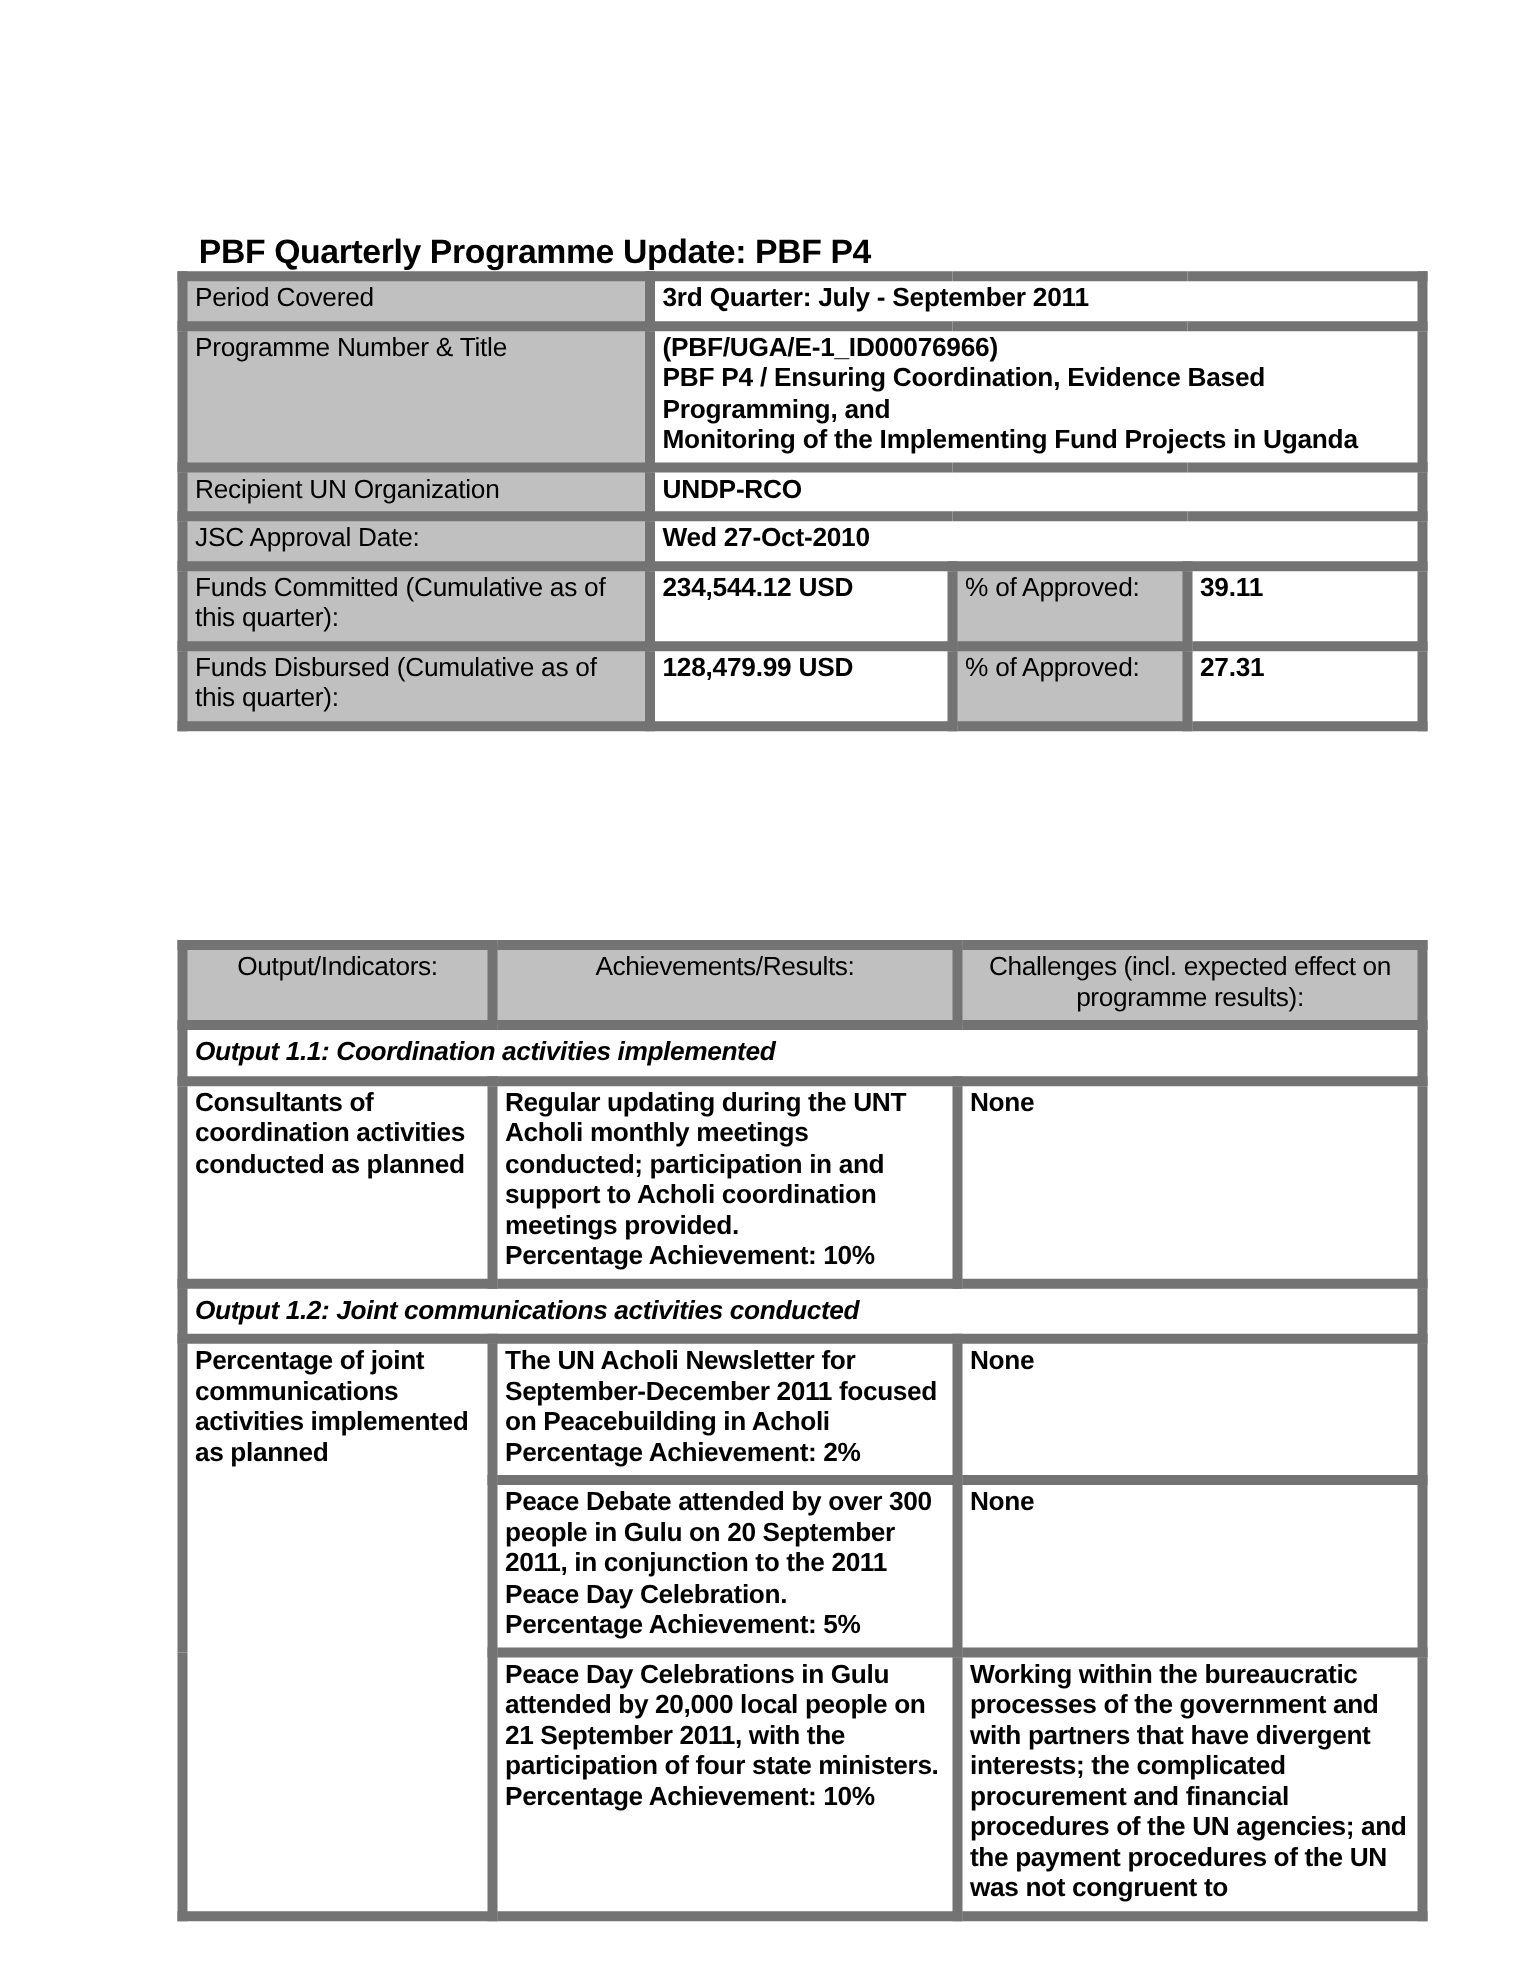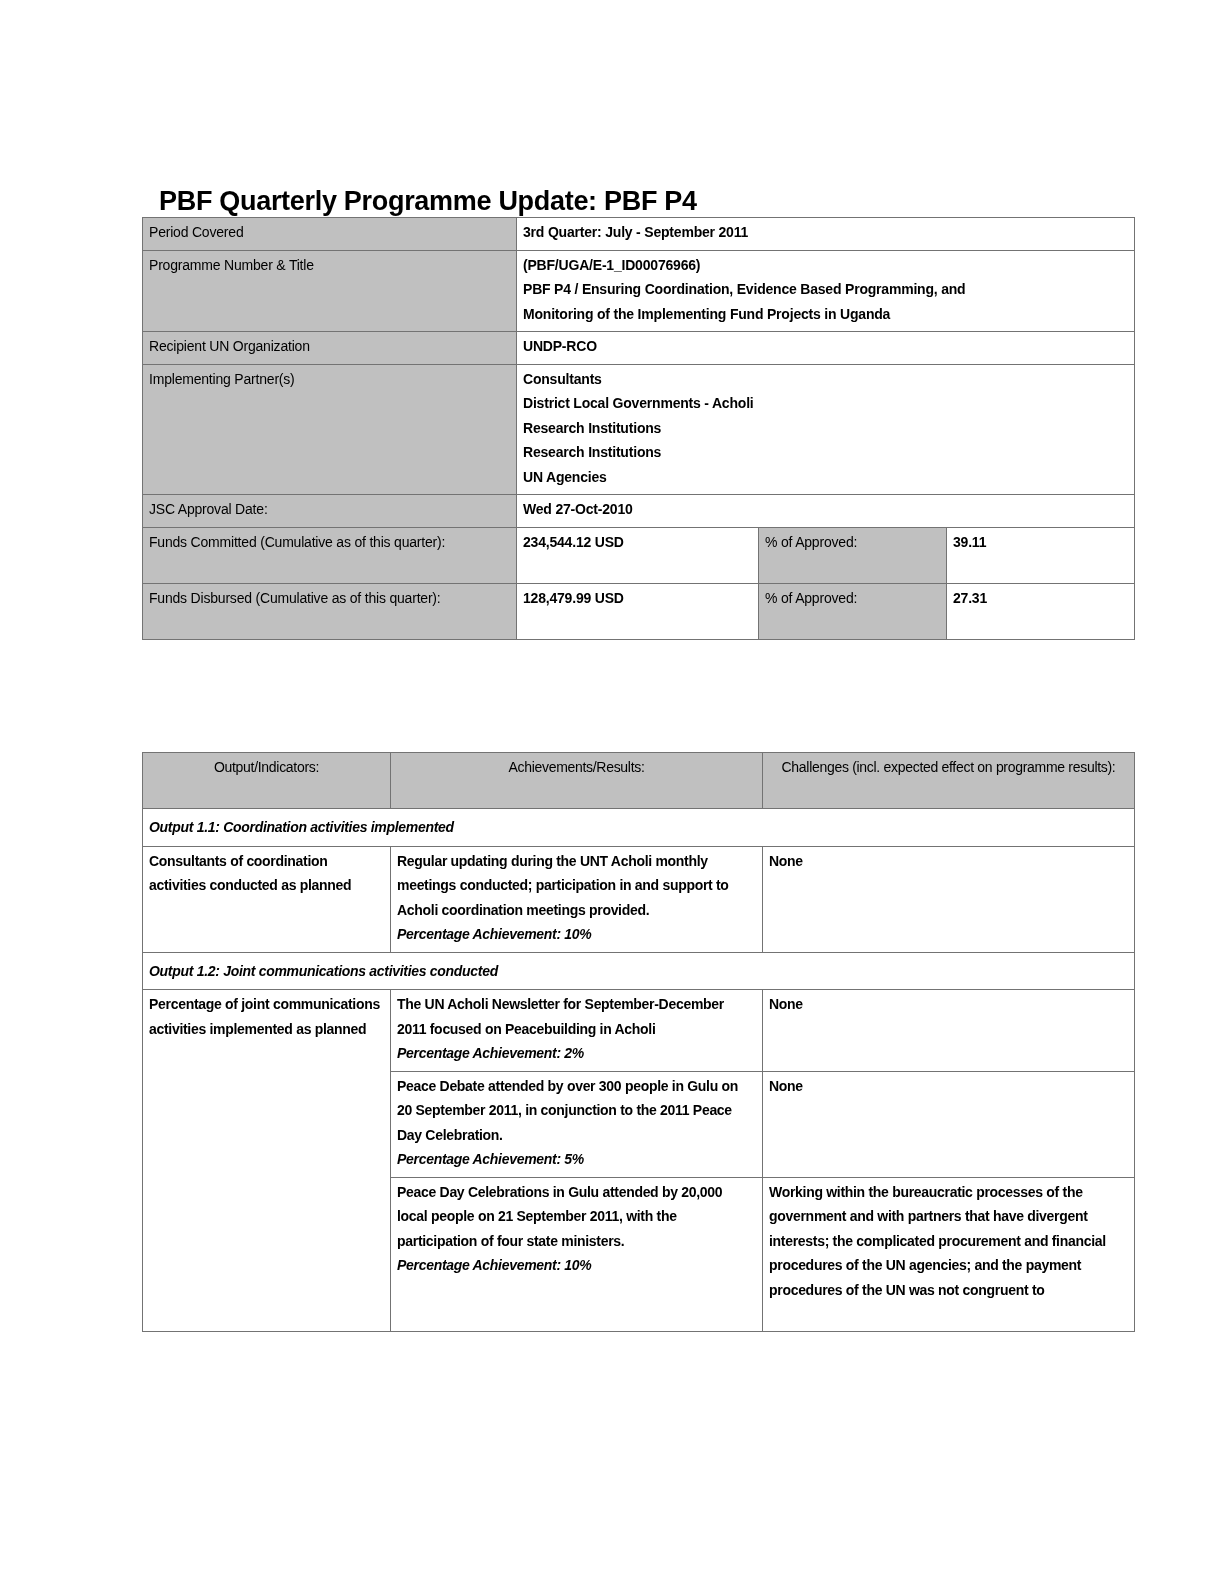--- a/index.html
+++ b/index.html
@@ -8,27 +8,27 @@
       font-family: "Liberation Sans", "DejaVu Sans", sans-serif;
       color: #000;
     }
     .page-title {
       position: absolute; left: 143px; top: 170px;
       font-size: 27px; font-weight: bold; letter-spacing: -0.3px;
       margin: 16px;
     }
     table { border-collapse: collapse; table-layout: fixed; position: absolute; }
     td, th {
-      border: 1px solid #737373; vertical-align: top;
-      font-size: 14px; line-height: 24.5px; padding: 2px 6px 5px 6px;
+      border: 8px solid #737373; vertical-align: top;
+      font-size: 21px; line-height: 24.5px; padding: 2px 6px 5px 6px;
       text-align: left; font-weight: normal;
     }
     .gray { background: #c0c0c0; }
     .bold { font-weight: bold; }
-    .italic { font-style: italic; }
+    .italic { }
     .center { text-align: center; }
     .line { display: block; }
 
     #summary-table { left: 142px; top: 217px; width: 992px; }
     #summary-table td { letter-spacing: -0.2px; }
     #results-table { left: 142px; top: 752px; width: 992px; }
     #results-table td, #results-table th { letter-spacing: -0.3px; }
     .output-row td { font-weight: bold; font-style: italic; padding-top: 6px; padding-bottom: 6px; }
   </style>
 </head>
@@ -52,30 +52,20 @@
     <td class="gray" style="height:72px">Programme Number &amp; Title</td>
     <td colspan="3" class="bold">
       <span class="line">(PBF/UGA/E-1_ID00076966)</span>
       <span class="line">PBF P4 / Ensuring Coordination, Evidence Based Programming, and</span>
       <span class="line">Monitoring of the Implementing Fund Projects in Uganda</span>
     </td>
   </tr>
   <tr>
     <td class="gray">Recipient UN Organization</td>
     <td colspan="3" class="bold">UNDP-RCO</td>
-  </tr>
-  <tr>
-    <td class="gray">Implementing Partner(s)</td>
-    <td colspan="3" class="bold">
-      <span class="line">Consultants</span>
-      <span class="line">District Local Governments - Acholi</span>
-      <span class="line">Research Institutions</span>
-      <span class="line">Research Institutions</span>
-      <span class="line">UN Agencies</span>
-    </td>
   </tr>
   <tr>
     <td class="gray">JSC Approval Date:</td>
     <td colspan="3" class="bold">Wed 27-Oct-2010</td>
   </tr>
   <tr>
     <td class="gray" style="height:48px">Funds Committed (Cumulative as of this quarter):</td>
     <td class="bold">234,544.12 USD</td>
     <td class="gray">% of Approved:</td>
     <td class="bold">39.11</td>

